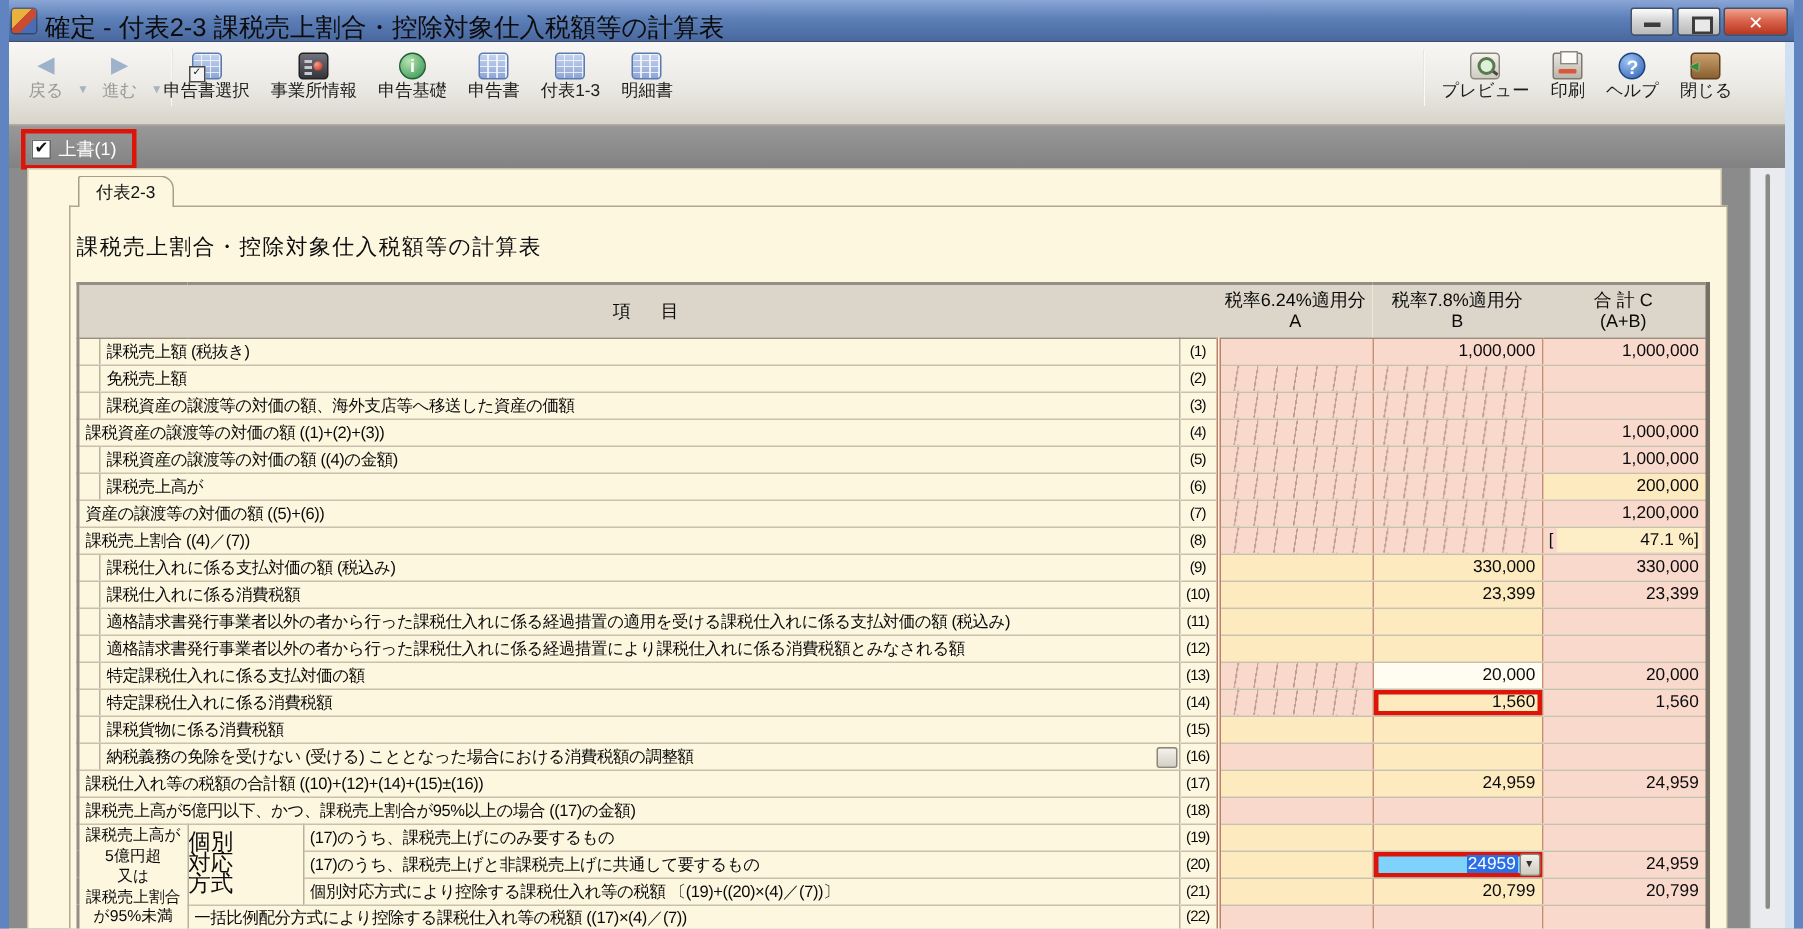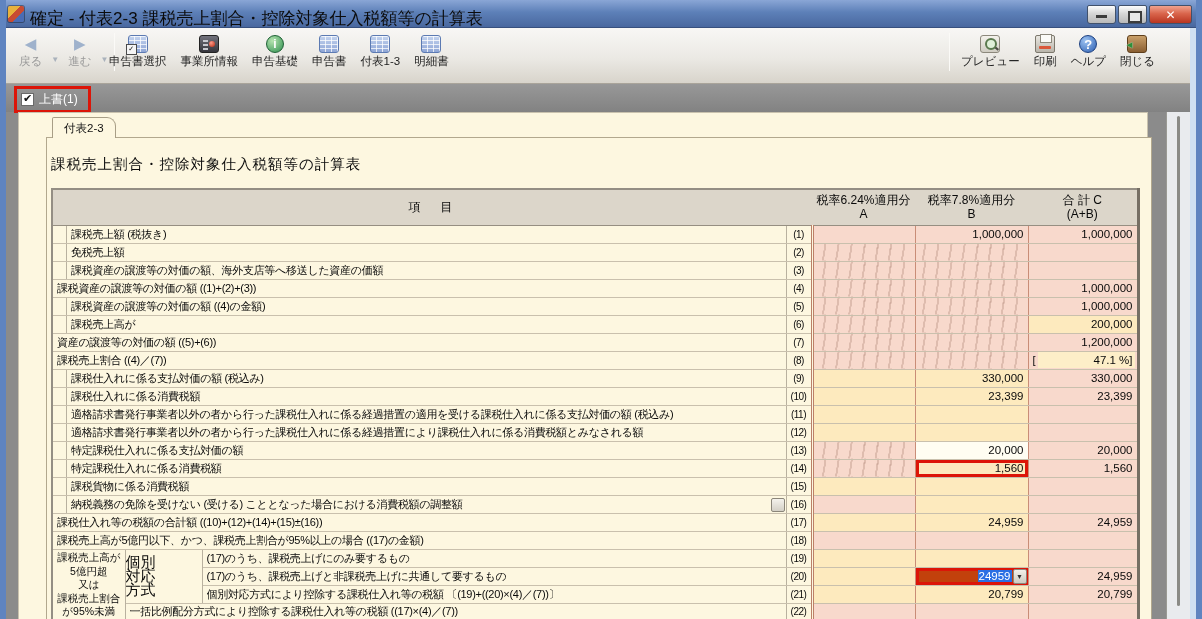--- a/index.html
+++ b/index.html
@@ -96,21 +96,21 @@
   td.pink  { background:#f8d9cc; }
   td.hatch { background-color:#f8d9cc;
              background-image:repeating-linear-gradient(279deg, rgba(0,0,0,0) 0 12px, #c49e90 12px 13px); }
   td.cream { background:#fdeabe; }
   td.white { background:#fffdf2; }
   td.red-box { box-shadow:inset 0 0 0 3px #dc1508; }
   td.ratio { padding:0 2px; }
   .ratio-wrap { display:flex; align-items:center; height:100%; }
   .ratio-open { flex:0 0 auto; font-size:11px; padding:0 2px; }
   .ratio-box { flex:1; background:#fdeec8; height:16px; line-height:16px; text-align:right; padding:0 2px; font-size:11.5px; }
-  td.input { background:#c2410c; padding:0 1px 0 4px; }
+  td.input { background:#7dd3fc; padding:0 1px 0 4px; }
   .input-wrap { display:flex; align-items:center; justify-content:flex-end; height:100%; gap:1px; }
   .sel-text { background:#2a6fe4; color:#fff; font-size:11.5px; padding:0 1px; }
   .dd-btn { width:14px; height:15px; background:linear-gradient(#f2f0ea,#cfcbc1); border:1px solid #8b867a;
             font-size:7px; line-height:13px; text-align:center; color:#333; border-radius:2px; }
   
   .scroll-track { position:absolute; left:1160px; top:112px; width:24px; height:507px; background:#e9ebee; border-left:1px solid #9a9a94; }
   .scroll-thumb { position:absolute; left:10px; top:4px; width:3px; height:490px; background:#8a8a86; border-radius:2px; }
   .edge-glow { position:absolute; left:1184px; top:28px; width:6px; height:591px; background:#cfe0f2; }
 </style>
 </head>

